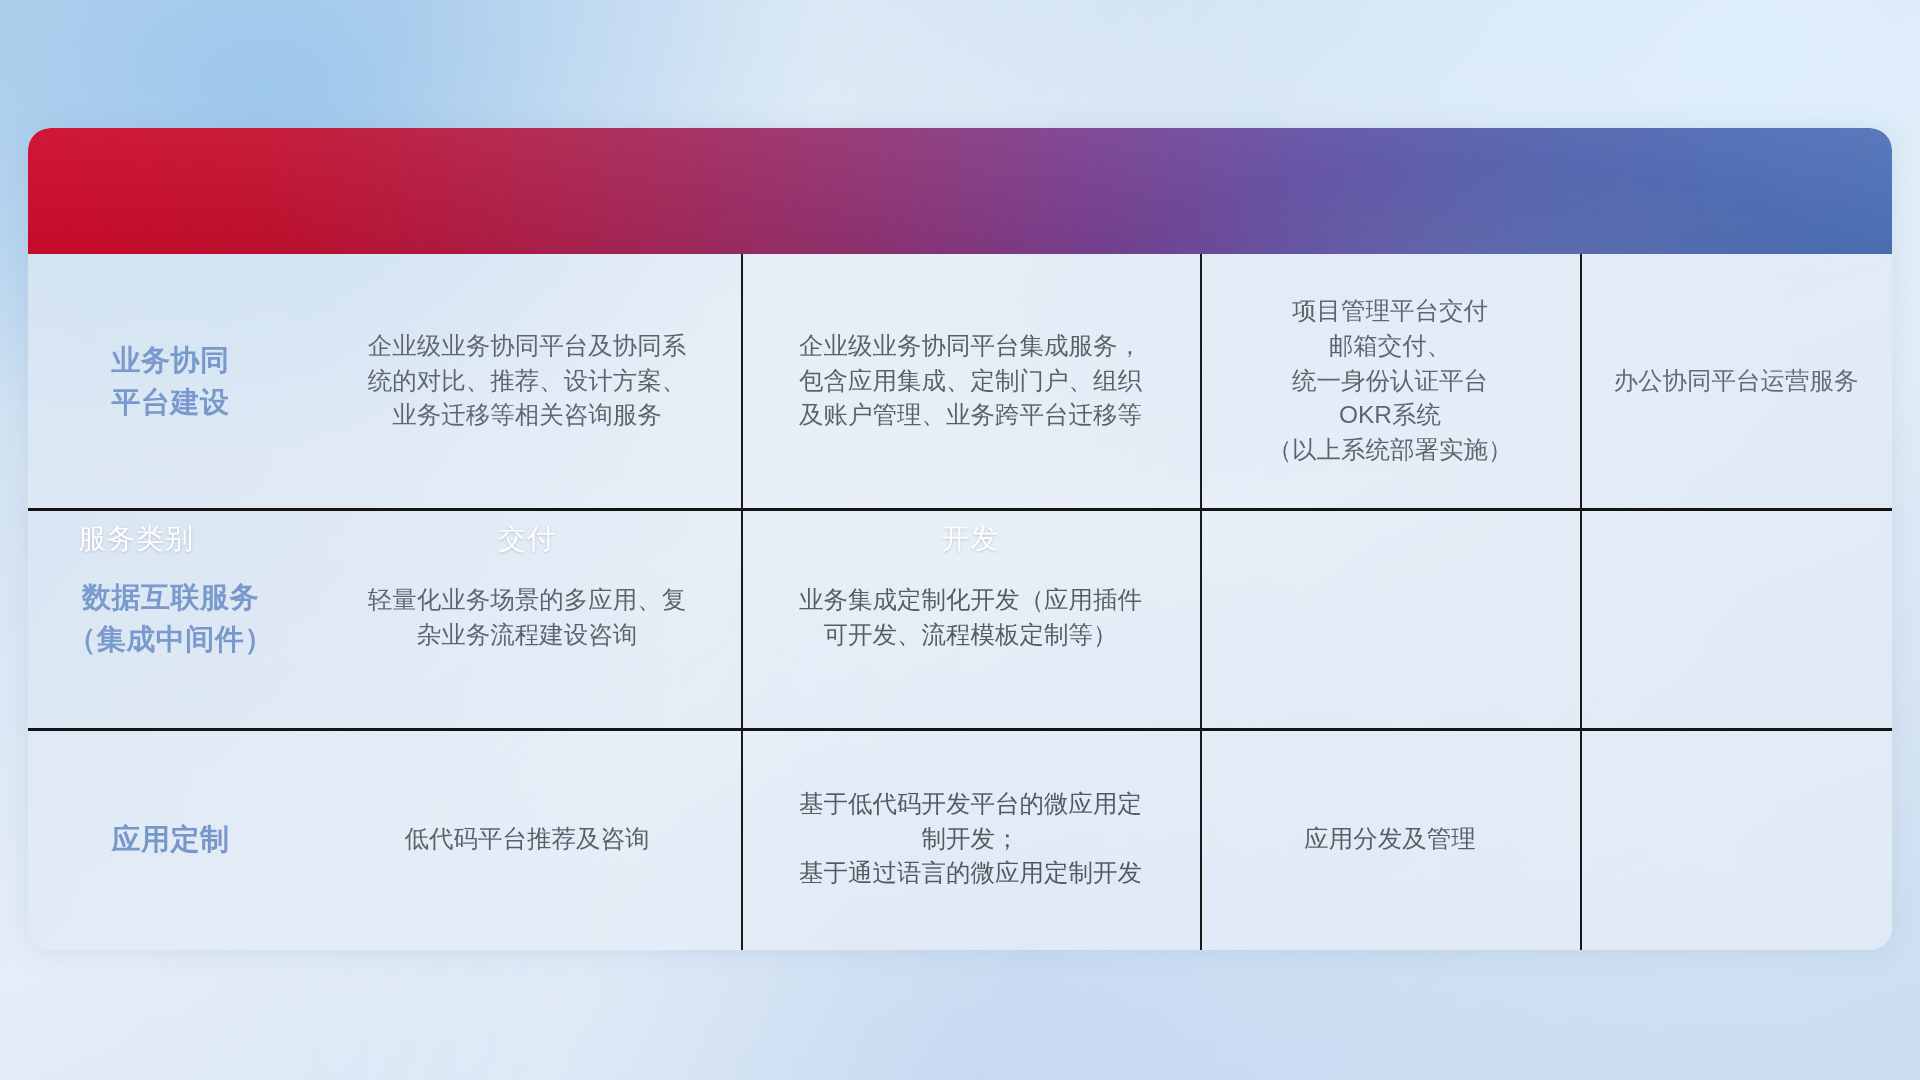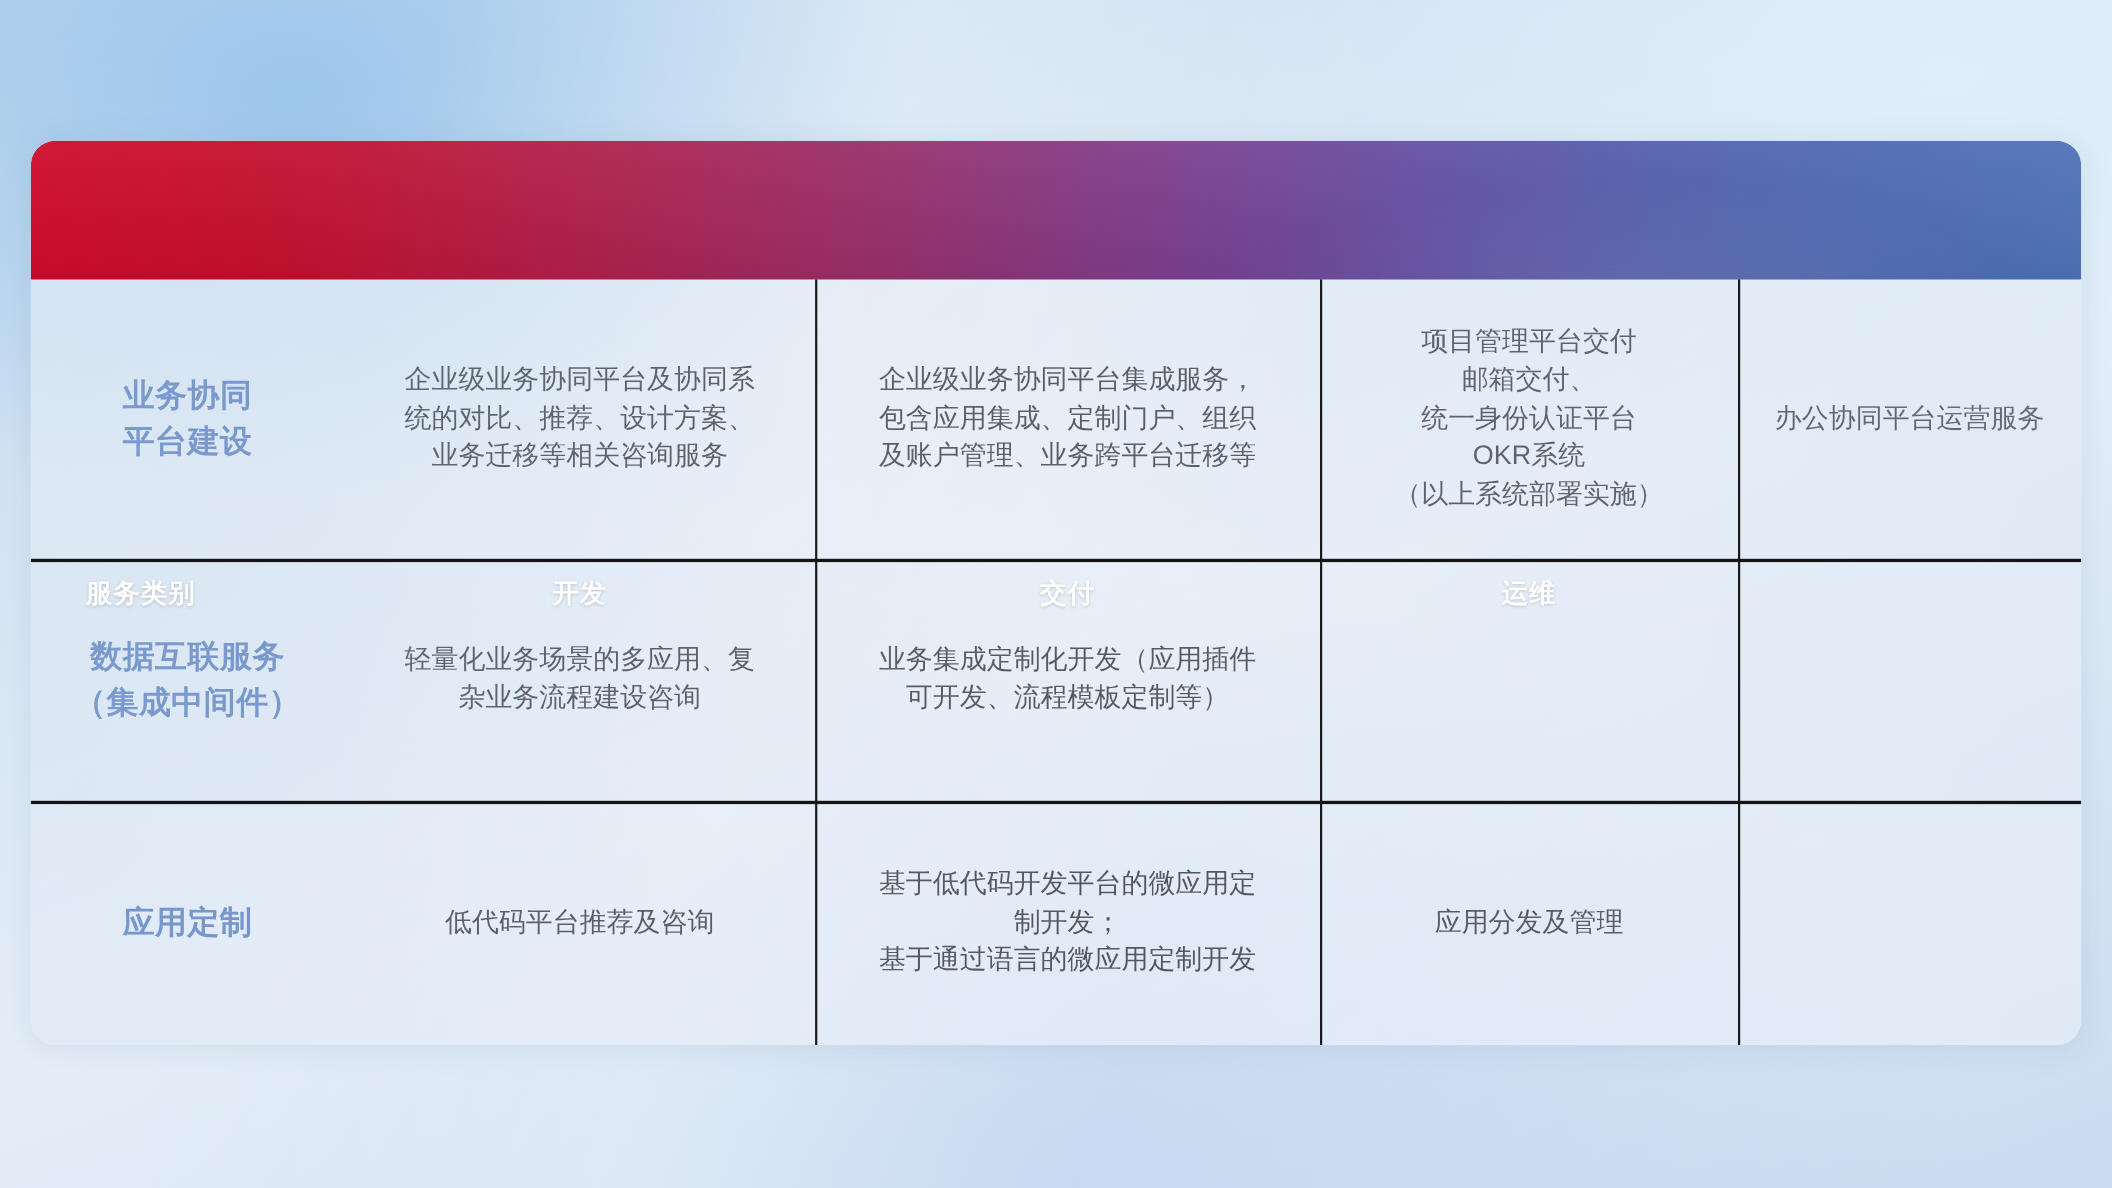--- a/index.html
+++ b/index.html
@@ -94,22 +94,22 @@
     inset: 0;
     display: grid;
     grid-template-columns: 285px 428px 459px 380px 312px;
     align-items: center;
     z-index: 4;
   }
 
   .th {
     text-align: center;
     color: #ffffff;
-    font-size: 24px;
-    font-weight: 700;
+    font-size: 28px;
+    font-weight: 400;
     letter-spacing: 1px;
     text-shadow: 0 1px 3px rgba(0,0,0,0.18);
   }
   .th.first { text-align: left; padding-left: 50px; }
 
   
   .cell {
     position: relative;
     display: flex;
     align-items: center;
@@ -174,23 +174,22 @@
 
   <div class="table-card">
 
     <div class="rowtint rt1"></div>
     <div class="rowtint rt2"></div>
     <div class="rowtint rt3"></div>
 
     <div class="header-band"></div>
     <div class="header-cells">
       <div class="th first">服务类别</div>
+      <div class="th">交付</div>
       <div class="th">开发</div>
-      <div class="th">交付</div>
-      <div class="th">运维</div>
     </div>
 
     <div class="grid">
 
       <div style="grid-column: 1 / span 5;"></div>
 
       <div class="cell cat">业务协同
 平台建设</div>
       <div class="cell">企业级业务协同平台及协同系
 统的对比、推荐、设计方案、

